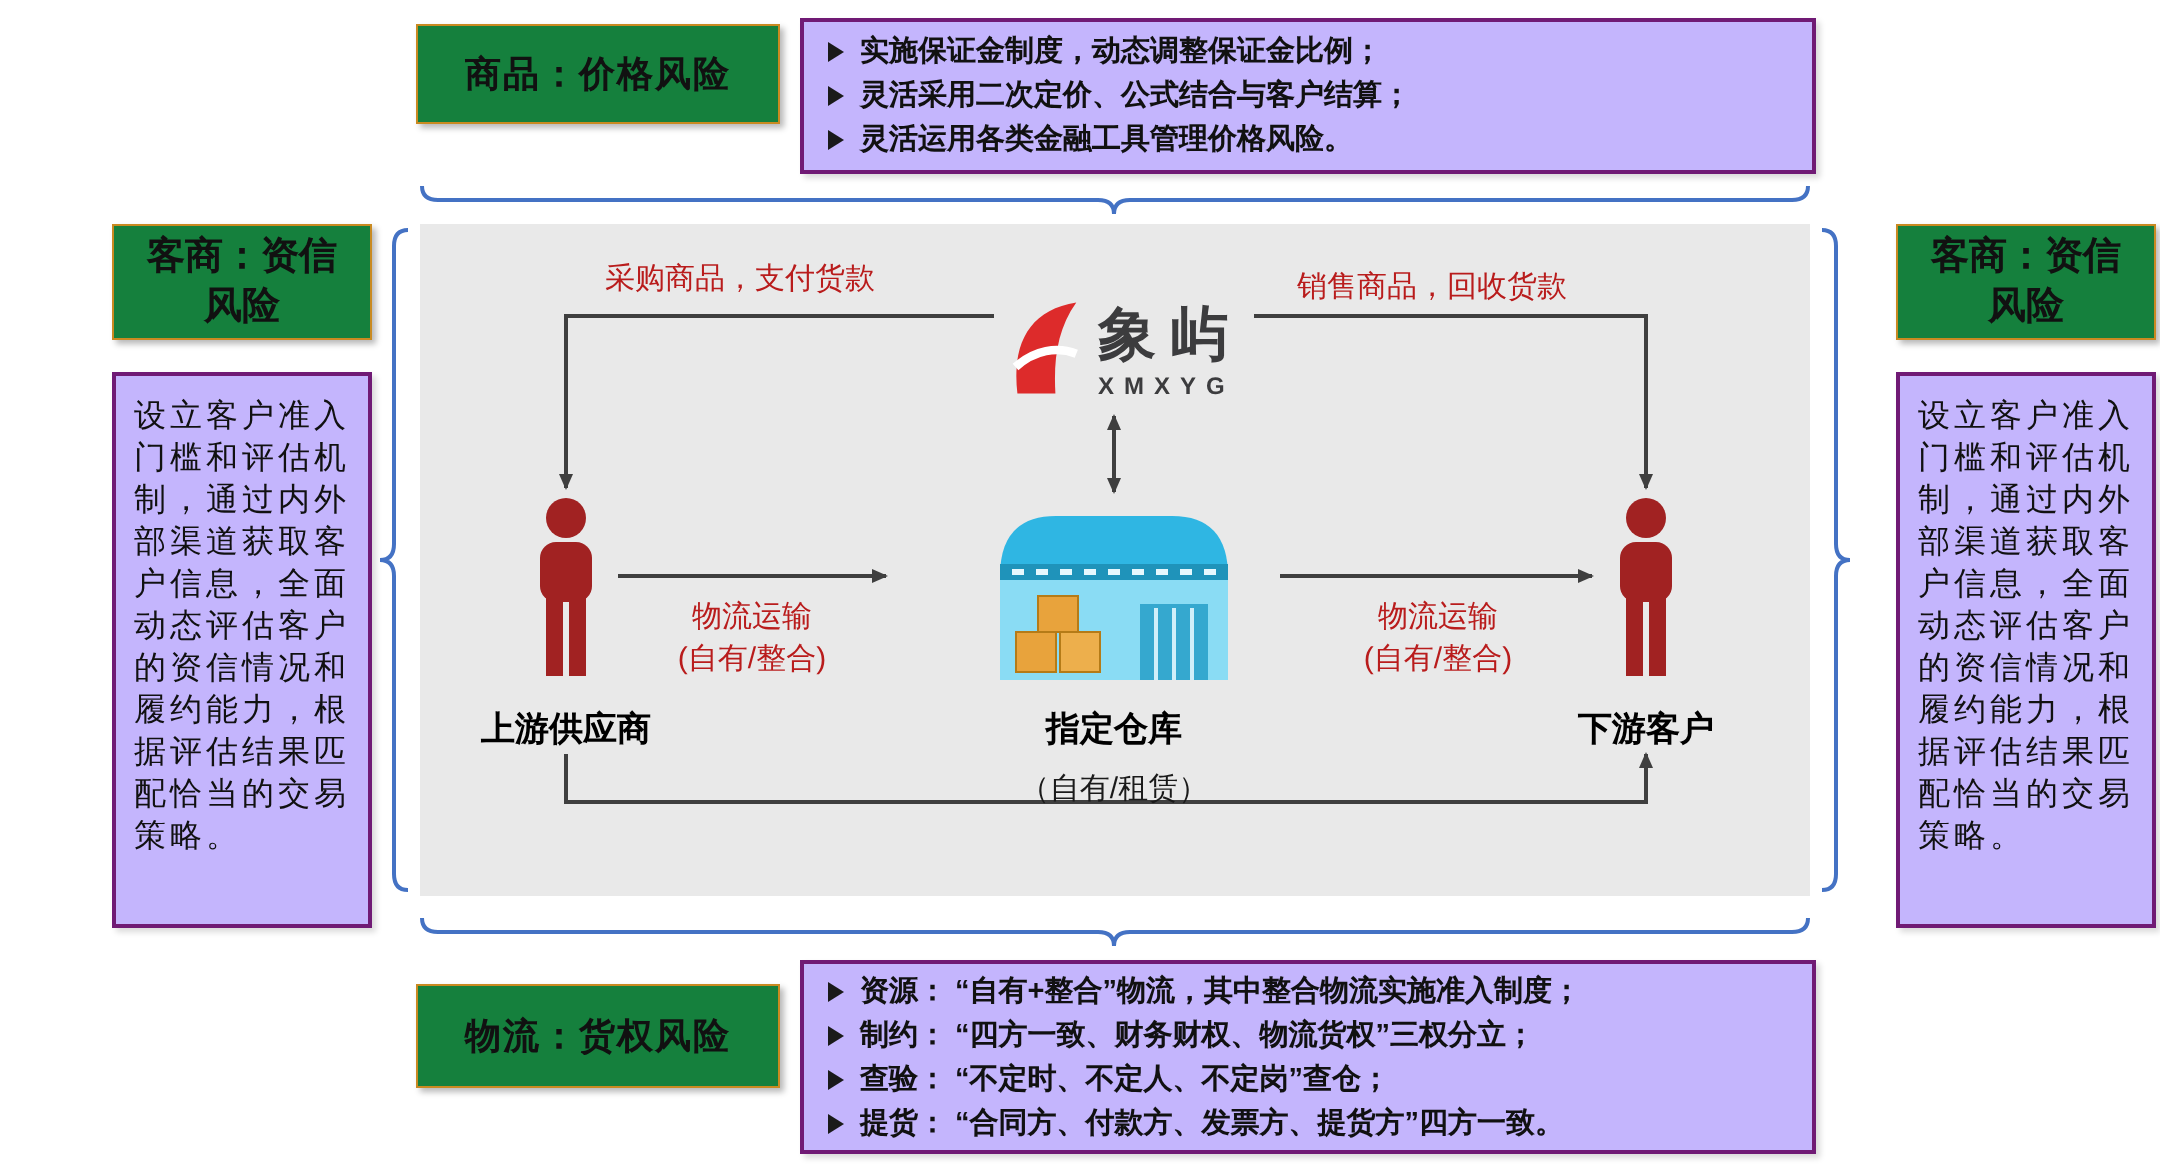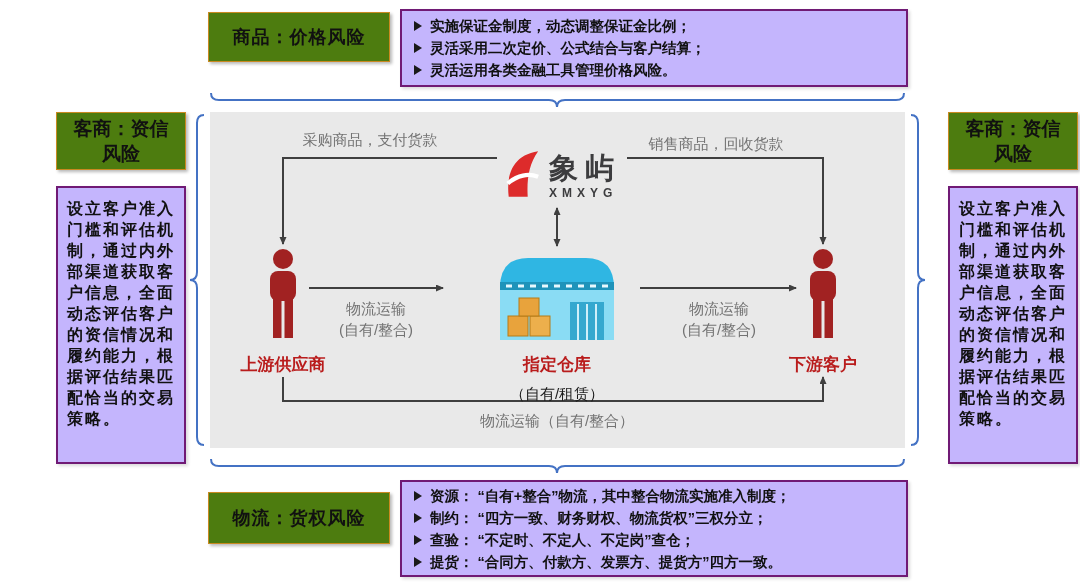--- a/index.html
+++ b/index.html
@@ -3,43 +3,43 @@
 <meta charset="utf-8">
 <style>
   html,body{margin:0;padding:0;}
   body{
     width:1080px;height:585px;position:relative;overflow:hidden;background:#ffffff;
     font-family:"Liberation Sans","DejaVu Sans",sans-serif;color:#111;
   }
   .abs{position:absolute;}
   
   .gold-box{
-    background:#4d7c0f;border:1px solid #C98A21;
+    background:#15803d;border:1px solid #C98A21;
     display:flex;align-items:center;justify-content:center;
     font-weight:bold;color:#111;text-align:center;
     box-shadow:2px 2px 3px rgba(0,0,0,.28);box-sizing:border-box;
   }
   .gold-h{font-size:18px;letter-spacing:1px;}
   .gold-v{font-size:19px;line-height:25px;padding:2px 10px;}
   
   .white-box{
     background:#c4b5fd;border:2px solid #701a75;box-sizing:border-box;
     box-shadow:2px 2px 3px rgba(0,0,0,.15);
   }
   .bullets{display:flex;flex-direction:column;justify-content:center;height:100%;padding:4px 12px;box-sizing:border-box;}
   .bullet-row{display:flex;align-items:center;font-size:14.5px;font-weight:bold;line-height:22px;color:#111;}
   .tri{width:0;height:0;border-left:8px solid #1a1a1a;border-top:5px solid transparent;border-bottom:5px solid transparent;margin-right:8px;flex:none;}
   .side-body{
     padding:10px 9px;font-size:16px;line-height:21px;letter-spacing:2px;
-    font-weight:700;text-align:justify;color:#111;
+    font-weight:400;text-align:justify;color:#111;
   }
   
   .diagram{position:absolute;left:210px;top:112px;width:695px;height:336px;background:#E9E9E9;}
-  .dlabel{position:absolute;font-size:15px;color:#737373;text-align:center;line-height:21px;}
-  .red-label{position:absolute;font-size:17px;font-weight:bold;color:#b91c1c;text-align:center;}
+  .dlabel{position:absolute;font-size:15px;color:#b91c1c;text-align:center;line-height:21px;}
+  .red-label{position:absolute;font-size:17px;font-weight:bold;color:#000000;text-align:center;}
   .black-note{position:absolute;font-size:15px;color:#1a1a1a;text-align:center;}
   .flow{fill:none;stroke:#3f3f3f;stroke-width:2;}
   
   .logo{display:flex;align-items:flex-end;justify-content:center;gap:8px;}
   .logo-cn{font-size:29px;font-weight:bold;color:#3C3C3E;letter-spacing:7px;line-height:32px;white-space:nowrap;}
   .logo-en{font-size:12px;font-weight:bold;color:#3C3C3E;letter-spacing:5px;margin-top:2px;}
 </style>
 </head>
 <body>
 
@@ -147,21 +147,20 @@
   </svg>
 
   <div class="dlabel" style="left:96px;top:186px;width:140px;">
     <div>物流运输</div>
     <div>(自有/整合)</div>
   </div>
   <div class="dlabel" style="left:439px;top:186px;width:140px;">
     <div>物流运输</div>
     <div>(自有/整合)</div>
   </div>
-  <div class="dlabel" style="left:227px;top:298px;width:240px;">物流运输（自有/整合）</div>
 
   <div class="red-label" style="left:3px;top:241px;width:140px;">上游供应商</div>
   <div class="red-label" style="left:277px;top:241px;width:140px;">指定仓库</div>
   <div class="black-note" style="left:277px;top:273px;width:140px;">（自有/租赁）</div>
   <div class="red-label" style="left:543px;top:241px;width:140px;">下游客户</div>
 </div>
 
 <svg class="abs" style="left:210px;top:456px;" width="695" height="19">
   <path d="M1,3 Q1,10 9,10 L339,10 Q347,10 347,17 Q347,10 355,10 L686,10 Q694,10 694,3" fill="none" stroke="#4472C4" stroke-width="2"></path>
 </svg>

